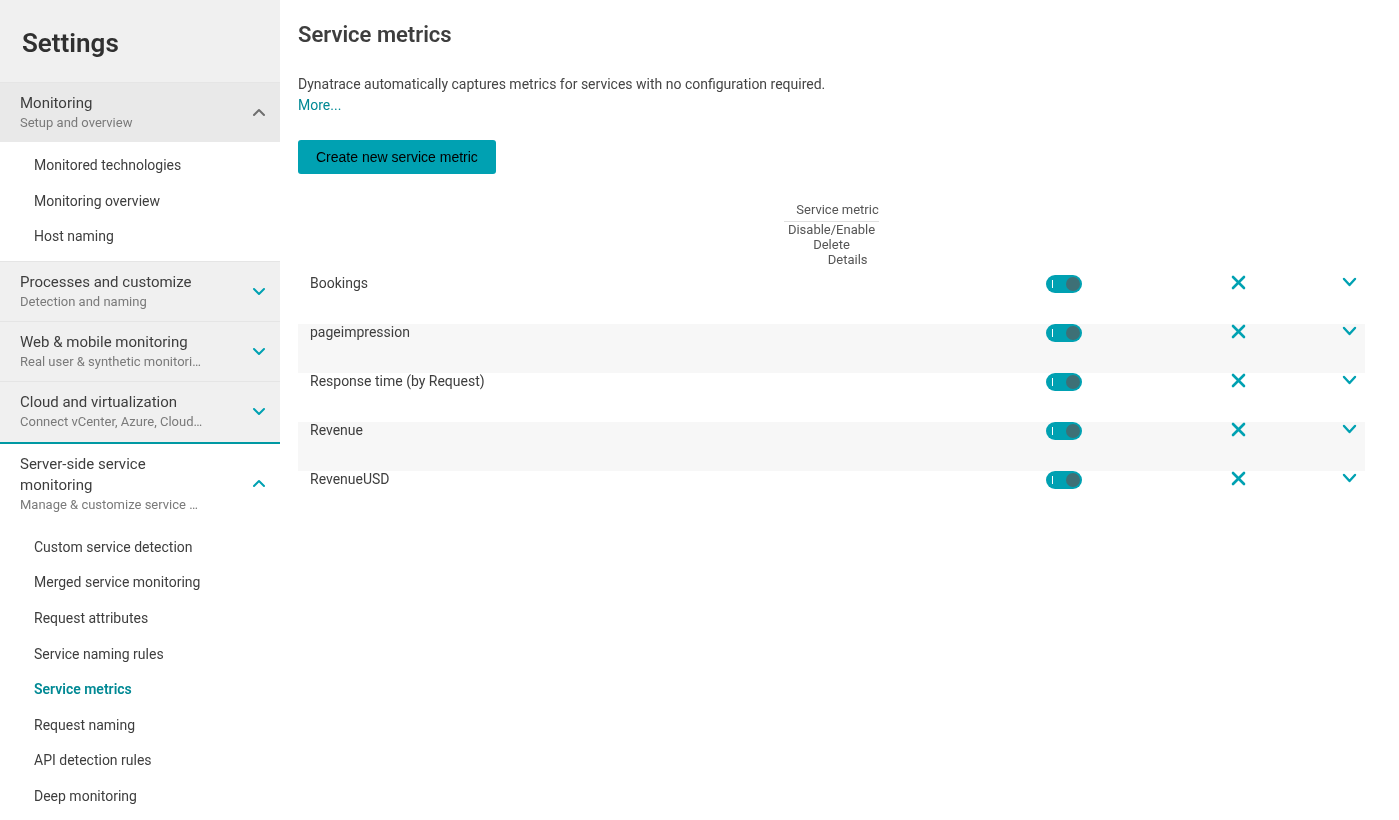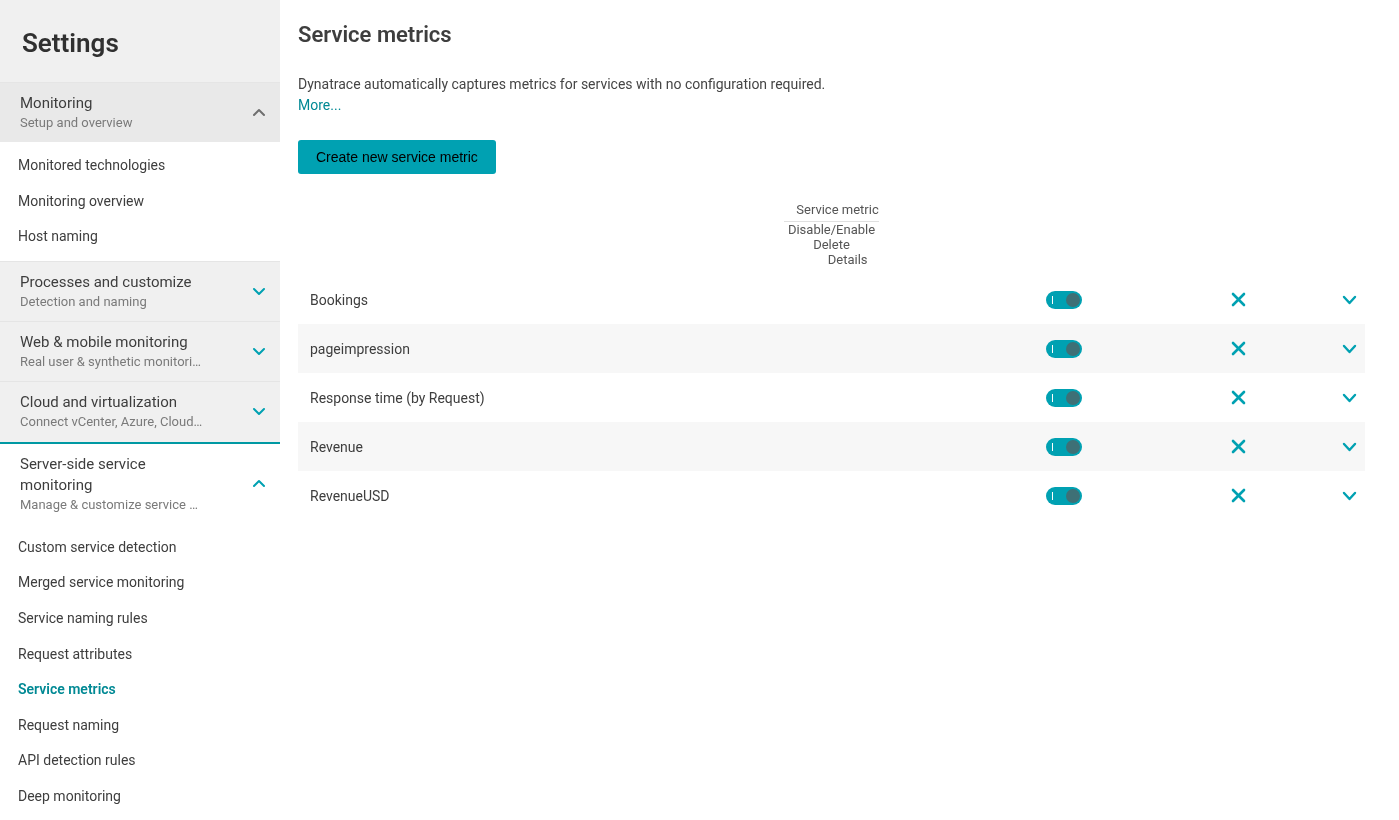--- a/index.html
+++ b/index.html
@@ -50,21 +50,21 @@
   color: #7a7a7a;
   line-height: 1.4;
   white-space: nowrap;
   overflow: hidden;
   text-overflow: ellipsis;
 }
 .nav-group-header svg { flex-shrink: 0; margin-left: 8px; }
 .nav-group.active-group { border-top: 2px solid #0099a3; }
 .nav-group.active-group .nav-group-header { background: #ffffff; }
 .nav-sub-item {
-  padding: 8px 12px 8px 18px;
+  padding: 8px 12px 8px 34px;
   font-size: 14px;
   color: #3e3e3e;
   cursor: pointer;
   line-height: 1.4;
 }
 .nav-sub-item.selected {
   color: #008994;
   font-weight: 600;
 }
 .nav-sub-list {
@@ -128,21 +128,21 @@
   border-bottom: 1px solid #e0e0e0;
   padding-bottom: 4px;
 }
 .col-toggle { width: 238px; text-align: center; font-size: 13px; color: #555; }
 .col-delete { width: 110px; text-align: center; font-size: 13px; color: #555; }
 .col-details { width: 72px; text-align: right; font-size: 13px; color: #555; }
 
 .table-body-wrap { margin-top: 2px; }
 .table-row {
   display: flex;
-  align-items: center;
+  align-items: flex-start;
   min-height: 49px;
 }
 .table-row:nth-child(even) { background: #f7f7f7; }
 .cell-name {
   flex: 1;
   font-size: 14px;
   color: #3e3e3e;
   padding-left: 12px;
 }
 .cell-toggle { width: 238px; display: flex; justify-content: center; }
@@ -242,22 +242,22 @@
             <div class="nav-group-title">Server-side service monitoring</div>
             <div class="nav-group-sub">Manage &amp; customize service monitoring</div>
           </div>
           <svg width="14" height="13" viewBox="0 0 14 13">
             <polyline points="2,9 7,4 12,9" fill="none" stroke="#00a1b2" stroke-width="2" stroke-linecap="round" stroke-linejoin="round"></polyline>
           </svg>
         </div>
         <div class="nav-sub-list">
           <div class="nav-sub-item">Custom service detection</div>
           <div class="nav-sub-item">Merged service monitoring</div>
+          <div class="nav-sub-item">Request attributes</div>
           <div class="nav-sub-item">Service naming rules</div>
-          <div class="nav-sub-item">Request attributes</div>
           <div class="nav-sub-item selected">Service metrics</div>
           <div class="nav-sub-item">Request naming</div>
           <div class="nav-sub-item">API detection rules</div>
           <div class="nav-sub-item">Deep monitoring</div>
         </div>
       </div>
     </div>
 </div>
 
 <div class="main">

